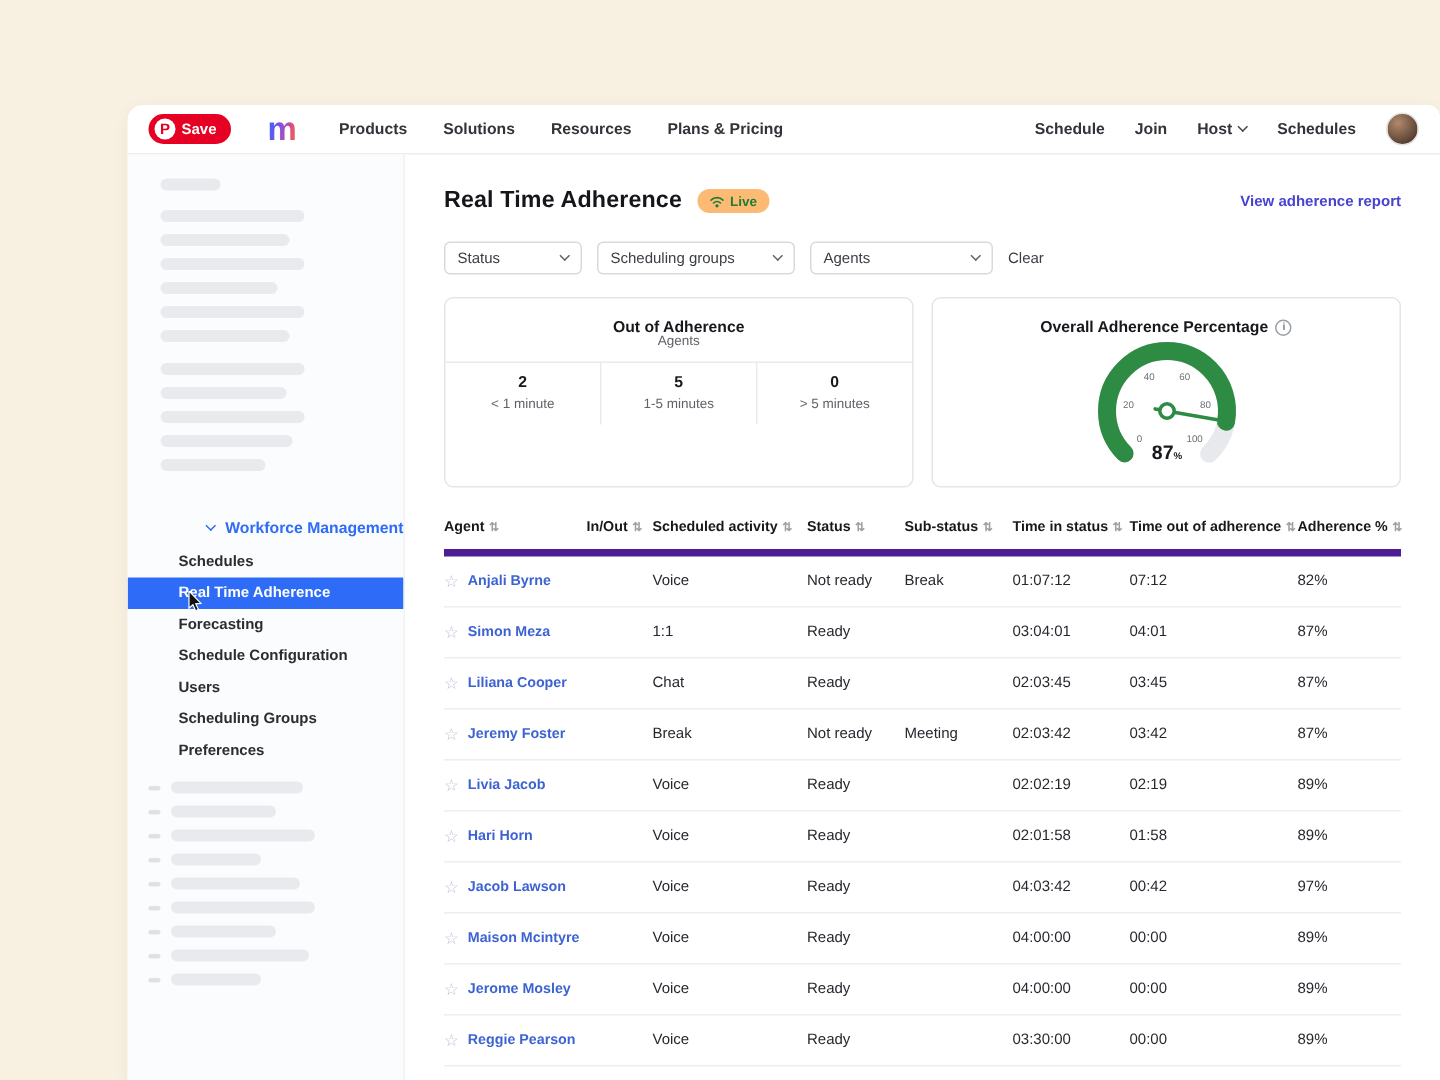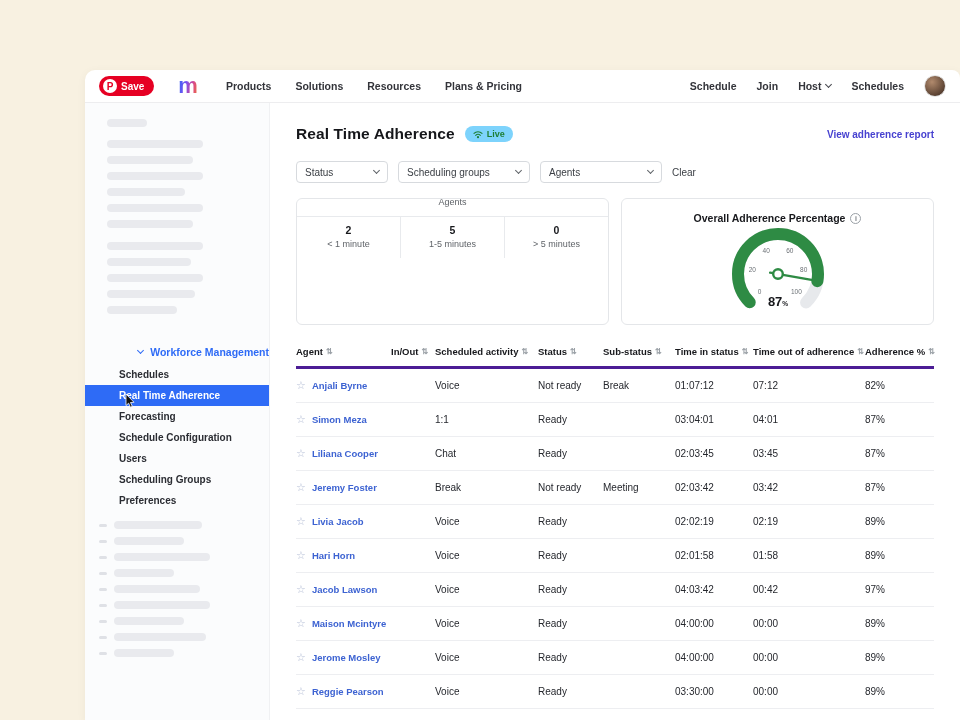--- a/index.html
+++ b/index.html
@@ -45,21 +45,21 @@
   .side-label.blue .chev { border-color:#2e6bf6; }
   .wm-item { position:relative; padding:5px 0 5px 34px; font-size:10px; font-weight:bold;
     color:#2b2d33; cursor:pointer; }
   .wm-item.selected { background:#2e6bf6; color:#fff; }
   .cursor-arrow { position:absolute; left:40px; top:9px; }
 
   
   .main { flex:1; padding:22px 26px 0 26px; min-width:0; }
   .title-row { display:flex; align-items:center; gap:10px; }
   .page-title { font-size:15.5px; font-weight:bold; color:#15161a; letter-spacing:0.1px; }
-  .live-badge { display:flex; gap:4px; align-items:center; background:#7dd3fc; color:#1e7e34;
+  .live-badge { display:flex; gap:4px; align-items:center; background:#fdba74; color:#1e7e34;
     font-size:9px; font-weight:bold; padding:3px 8px; border-radius:10px; }
   .report-link { margin-left:auto; color:#4742d0; font-size:10px; font-weight:bold; cursor:pointer; }
 
   .filters { display:flex; gap:10px; margin-top:18px; align-items:center; }
   .search-box { width:148px; height:22px; border:1px solid #d7dade; border-radius:4px;
     display:flex; align-items:center; gap:5px; padding:0 8px; }
   .search-box input { border:none; outline:none; width:100%; font-size:10px; color:#3c4046;
     font-family:inherit; background:transparent; }
   .search-box input::placeholder { color:#8d9199; }
   .select { height:22px; border:1px solid #d7dade; border-radius:4px; display:flex;
@@ -88,21 +88,21 @@
 
   .gauge-title-row { display:flex; justify-content:center; align-items:center; gap:5px; margin-top:13px; }
   .info-icon { width:11px; height:11px; border:1px solid #9aa0a6; border-radius:50%; color:#7a7f85;
     font-size:7px; display:flex; align-items:center; justify-content:center; font-weight:bold; }
   .gauge-wrap { display:flex; justify-content:center; margin-top:0px; }
 
   
   .table { margin-top:17px; }
   .thead, .trow { display:grid; grid-template-columns:95px 44px 103px 65px 72px 78px 112px minmax(50px,1fr);
     align-items:center; }
-  .thead { border-bottom:3px solid #4c1d95; padding:4px 0 9px;text-align:right; }
+  .thead { border-bottom:5px solid #4c1d95; padding:4px 0 9px;text-align:right; }
   .th { display:flex; align-items:center; gap:3px; font-size:9.5px; font-weight:bold; color:#17181c;
     cursor:pointer; white-space:nowrap; }
   .sort { font-size:8px; color:#9aa0a6; }
   .trow { height:34px; border-bottom:1px solid #edeef1; font-size:10px; color:#26282e; }
   .agent-cell { display:flex; gap:6px; align-items:center; }
   .star { color:#b9c2d8; font-size:11px; cursor:pointer; }
   .agent-name { color:#3d63d2; font-weight:bold; font-size:9.5px; cursor:pointer; white-space:nowrap; }
   .dot { width:7px; height:7px; border-radius:50%; margin-left:10px; }
   .dot.out { background:#e5372f; }
   .dot.in { background:#2fa052; }
@@ -234,20 +234,21 @@
           <span>Agents</span>
           <span class="chev"></span>
         </div>
         <span class="clear-link">Clear</span>
       </div>
 
 
       <div class="cards">
 
         <div class="card">
+          <div class="card-title">Out of Adherence</div>
           <div class="card-unit">Agents</div>
           <div class="buckets">
             <div class="bucket">
               <div class="bucket-val">2</div>
               <div class="bucket-label">&lt; 1 minute</div>
             </div>
             <div class="bucket">
               <div class="bucket-val">5</div>
               <div class="bucket-label">1-5 minutes</div>
             </div>

